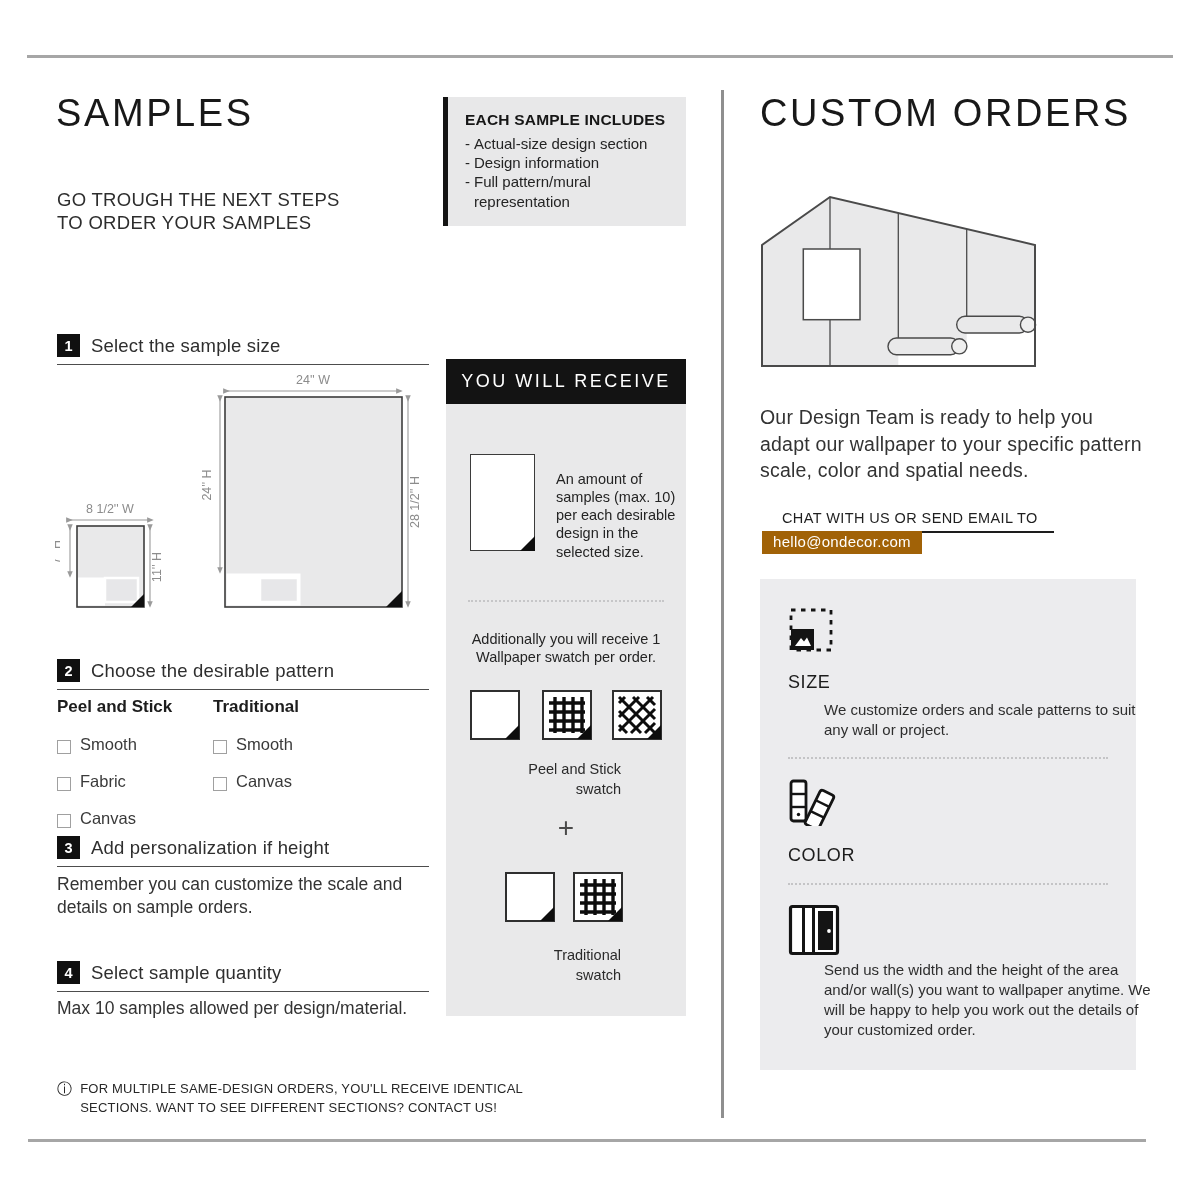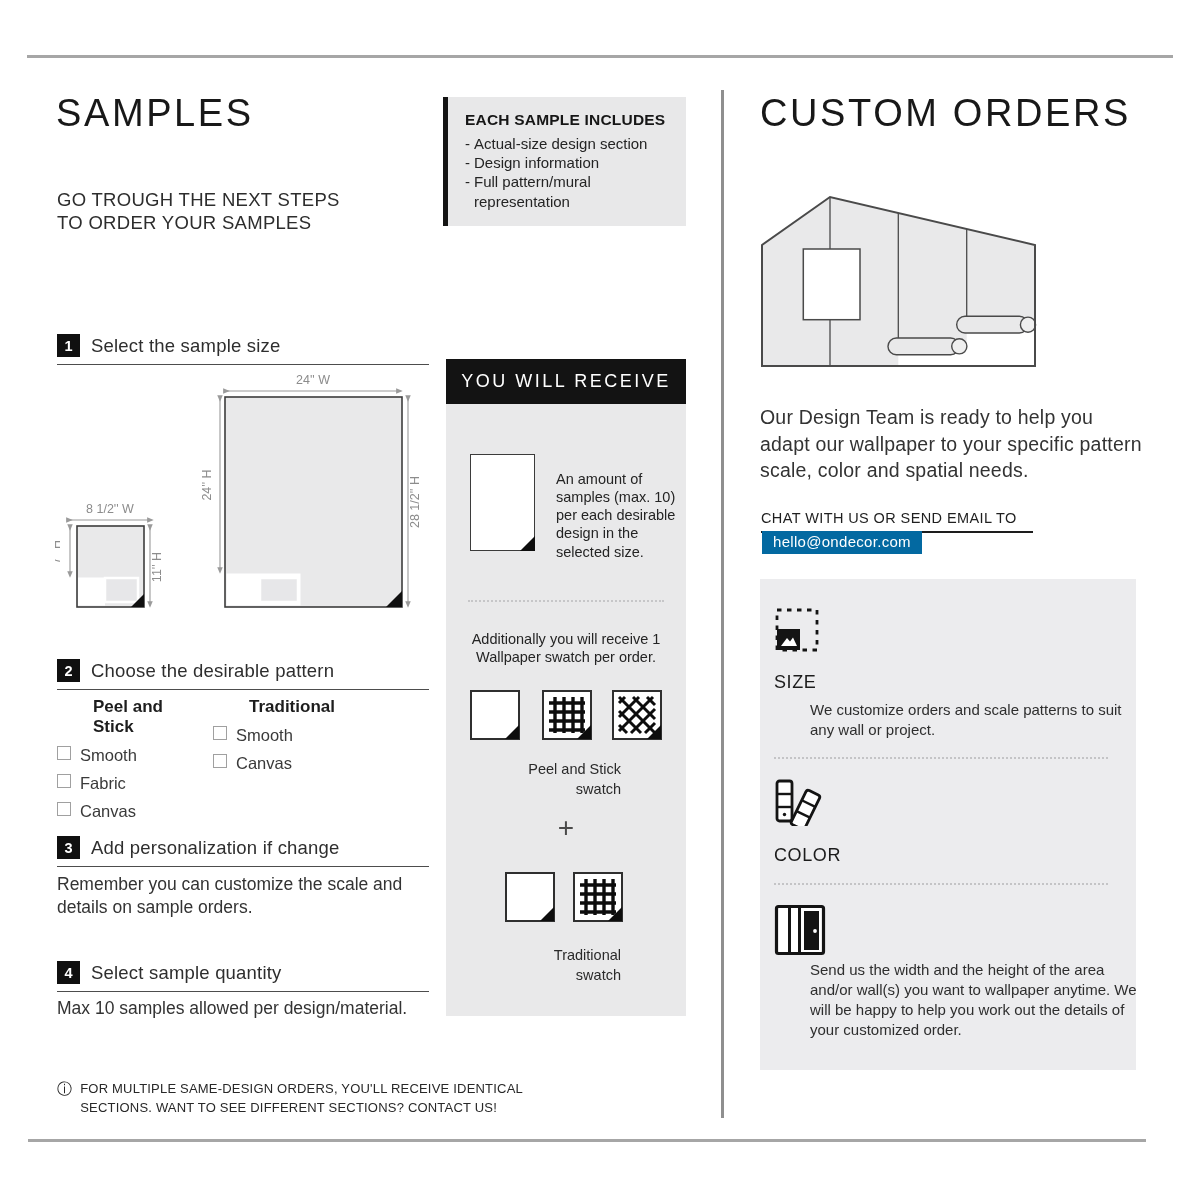--- a/index.html
+++ b/index.html
@@ -13,22 +13,22 @@
   .big-title{font-size:38px;letter-spacing:2.6px;color:#181818;font-weight:400;white-space:nowrap;}
 
   .intro{font-size:18.5px;line-height:1.27;color:#2d2d2d;letter-spacing:.3px;}
 
   .step-header{display:flex;align-items:center;gap:11px;border-bottom:1.5px solid #4d4d4d;
                padding-bottom:7px;width:372px;}
   .step-num{width:23px;height:23px;background:#101010;color:#fff;font-size:14.5px;font-weight:bold;
             display:flex;align-items:center;justify-content:center;flex:0 0 23px;}
   .step-label{font-size:18.5px;color:#2e2e2e;letter-spacing:.2px;}
 
-  .mat-title{font-size:17px;font-weight:bold;color:#1d1d1d;margin-left:36px;}
-  .mat-opt{font-size:16.5px;color:#3a3a3a;margin-top:9px;display:flex;align-items:flex-start;}
+  .mat-title{font-size:17px;font-weight:bold;color:#1d1d1d;}
+  .mat-opt{font-size:16.5px;color:#3a3a3a;margin-top:18px;display:flex;align-items:flex-end;}
   .checkbox{display:inline-block;width:12px;height:12px;border:1.5px solid #a0a0a0;margin-right:9px;background:#fff;}
 
   .body-text{font-size:17.5px;line-height:1.3;color:#333;}
 
   .footnote{display:flex;gap:8px;font-size:13px;letter-spacing:.2px;line-height:1.45;color:#282828;}
   .footnote .glyph{font-size:15px;line-height:1.2;color:#1f1f1f;}
 
   .includes-box{border-left:5px solid #141414;background:#e8e8e9;box-sizing:border-box;
                 padding:14px 12px 15px 17px;width:243px;}
   .includes-title{font-size:15.5px;font-weight:bold;color:#161616;margin-bottom:5px;letter-spacing:.2px;}
@@ -41,21 +41,21 @@
   .sample-card{position:absolute;background:#fff;border:1.5px solid #3b3b3b;width:63px;height:95px;}
   .fold{position:absolute;right:-1px;bottom:-1px;width:0;height:0;
         border-left:15px solid transparent;border-bottom:15px solid #0d0d0d;}
   .mid-text{font-size:14.5px;line-height:1.25;color:#242424;}
   .dotted{border-top:2px dotted #c6c6c8;height:0;}
   .swatch-label{font-size:14.5px;line-height:1.35;color:#2a2a2a;text-align:right;}
   .plus{font-size:28px;color:#4a4a4a;text-align:center;font-weight:400;}
 
   .chat-label{display:inline-block;font-size:14.5px;letter-spacing:.4px;color:#1f1f1f;
               border-bottom:2px solid #1d1d1d;padding-bottom:5px;padding-right:16px;}
-  .email-chip{display:inline-block;background:#0369a1;color:#fff;font-size:15px;padding:2px 11px 4px;letter-spacing:.3px;}
+  .email-chip{display:inline-block;background:#a16207;color:#fff;font-size:15px;padding:2px 11px 4px;letter-spacing:.3px;}
   .custom-par{font-size:19.5px;line-height:1.37;color:#333;letter-spacing:.2px;}
 
   .custom-box{background:#ececee;width:376px;box-sizing:border-box;padding:28px 28px 30px;}
   .cust-title{font-size:18px;letter-spacing:.6px;color:#1c1c1c;margin:15px 0 7px;font-weight:400;}
   .cust-text{font-size:15px;line-height:1.33;color:#2e2e2e;margin-left:36px;}
   .cust-div{border-top:2px dotted #c4c4c6;margin:17px 0 19px;}
 
   svg text{font-family:"Liberation Sans",sans-serif;}
 </style>
 </head>
@@ -134,21 +134,21 @@
         <span>Smooth</span>
       </div>
     <div class="mat-opt">
         <span class="checkbox"></span>
         <span>Canvas</span>
       </div>
   </div>
 
   <div class="abs step-header" style="left:57px;top:836px;">
     <span class="step-num">3</span>
-    <span class="step-label">Add personalization if change</span>
+    <span class="step-label">Add personalization if height</span>
   </div>
   <div class="abs body-text" style="left:57px;top:873px;width:350px;">Remember you can customize the scale and details on sample orders.</div>
 
   <div class="abs step-header" style="left:57px;top:961px;">
     <span class="step-num">4</span>
     <span class="step-label">Select sample quantity</span>
   </div>
   <div class="abs body-text" style="left:57px;top:997px;width:380px;">Max 10 samples allowed per design/material.</div>
 
   <div class="abs footnote" style="left:57px;top:1080px;width:490px;">
@@ -266,28 +266,28 @@
     <circle cx="271" cy="131.7" r="7.6" fill="#efefef" stroke="#4a4a4a" stroke-width="1.4"></circle>
     <rect x="131" y="145" width="71" height="16.7" rx="8.3" fill="#e9e9ea" stroke="#4a4a4a" stroke-width="1.4"></rect>
     <circle cx="202.3" cy="153.3" r="7.6" fill="#efefef" stroke="#4a4a4a" stroke-width="1.4"></circle>
 
     <rect x="46.3" y="56" width="56.7" height="70.7" fill="#ffffff" stroke="#4a4a4a" stroke-width="1.5"></rect>
     <path d="M5,52 L73,4 L278,52 L278,173 L5,173 Z" fill="none" stroke="#4a4a4a" stroke-width="2"></path>
   </svg>
 
   <div class="abs custom-par" style="left:760px;top:404px;width:388px;">Our Design Team is ready to help you adapt our wallpaper to your specific pattern scale, color and spatial needs.</div>
 
-  <div class="abs" style="left:761px;top:509px;text-align:center;">
+  <div class="abs" style="left:782px;top:509px;text-align:center;">
     <span class="chat-label">CHAT WITH US OR SEND EMAIL TO</span>
   </div>
   <div class="abs" style="left:762px;top:531px;">
     <span class="email-chip">hello@ondecor.com</span>
   </div>
 
-  <div class="abs custom-box" style="left:760px;top:579px;padding-left:14px;">
+  <div class="abs custom-box" style="left:760px;top:579px;">
 
     
     <svg width="46" height="46" viewBox="0 0 46 46">
       <rect x="3" y="3" width="40" height="40" fill="none" stroke="#141414" stroke-width="2.8" stroke-dasharray="4.5 5.5"></rect>
       <rect x="3" y="22" width="23" height="21" fill="#141414"></rect>
       <path d="M7,39 L13,31 L16,34.5 L19,30.5 L23,39 Z" fill="#ffffff"></path>
     </svg>
     <div class="cust-title">SIZE</div>
     <div class="cust-text" style="width:330px;">We customize orders and scale patterns to suit any wall or project.</div>
     <div class="cust-div"></div>

